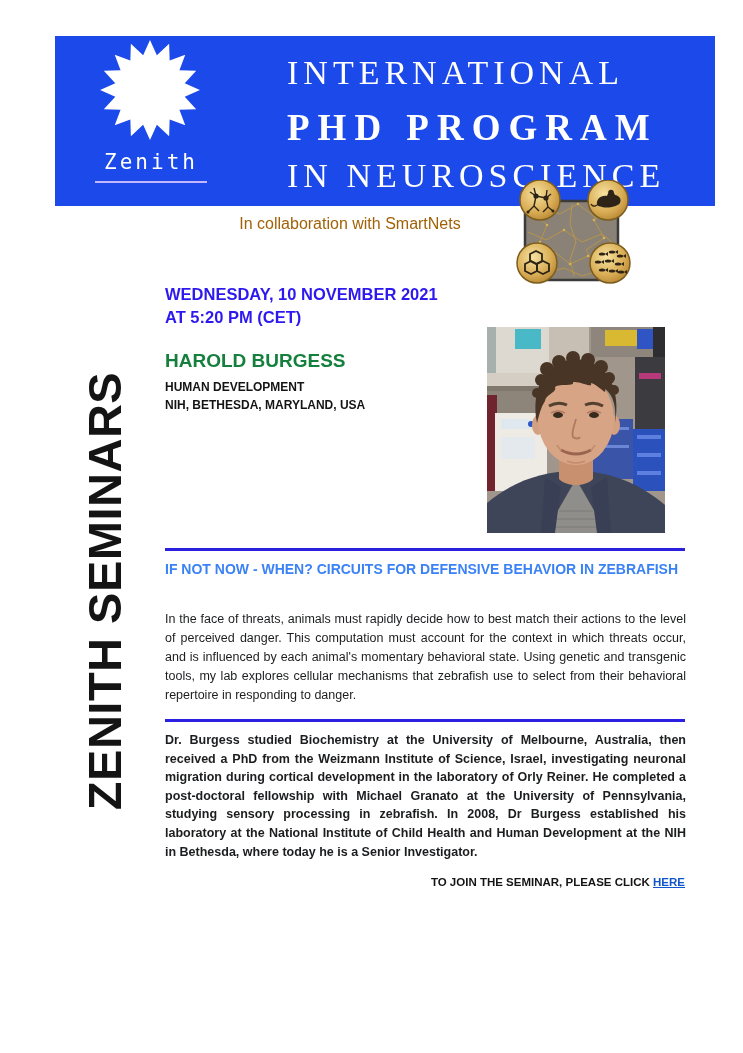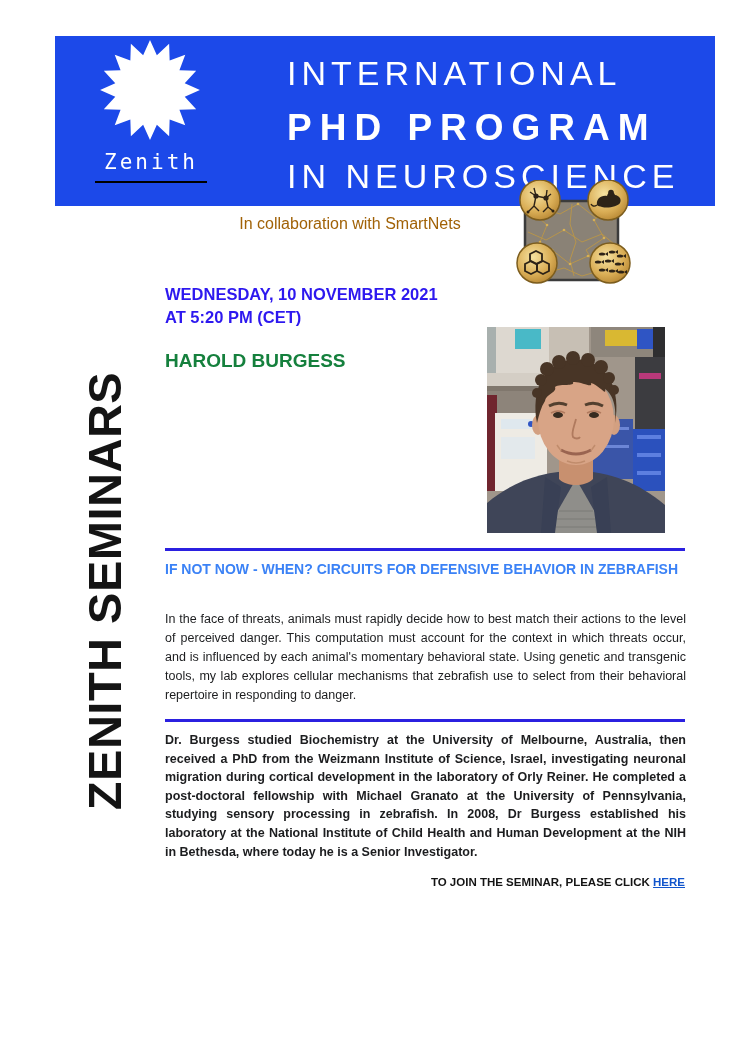--- a/index.html
+++ b/index.html
@@ -4,23 +4,23 @@
 <style>
   html,body{margin:0;padding:0;background:#ffffff;}
   body{width:743px;height:1053px;position:relative;overflow:hidden;
        font-family:"Liberation Sans",sans-serif;color:#1f2022;}
 
   
   .banner{position:absolute;left:55px;top:36px;width:660px;height:170px;background:#1c49e9;}
   .star{position:absolute;left:43px;top:2px;width:104px;height:104px;}
   .zenith-label{position:absolute;left:40px;top:114px;width:112px;text-align:center;
        font-family:"DejaVu Sans Mono",monospace;font-size:21px;letter-spacing:3px;color:#ffffff;
-       border-bottom:2px solid #000000;padding-bottom:7px;}
+       border-bottom:2px solid #c4b5fd;padding-bottom:7px;}
   .banner-titles{position:absolute;left:232px;top:14px;color:#ffffff;
-       font-family:Liberation Sans, sans-serif;line-height:1;}
+       font-family:Liberation Serif, serif;line-height:1;}
   .bt1,.bt3{font-size:34px;font-weight:400;letter-spacing:5px;}
   .bt2{font-size:37px;font-weight:bold;letter-spacing:8px;}
   .bt1{margin-top:6px;}
   .bt2{margin-top:19px;}
   .bt3{margin-top:13px;}
 
   
   .smartnets{position:absolute;left:512px;top:180px;width:130px;height:108px;}
 
   .collab{position:absolute;left:110px;top:215px;width:480px;text-align:center;
@@ -155,20 +155,22 @@
 
 <div class="vertical-title">ZENITH SEMINARS</div>
 
 <div class="event-date">
   <div>WEDNESDAY, 10 NOVEMBER 2021</div>
   <div>AT 5:20 PM (CET)</div>
 </div>
 
 <div class="speaker-name">HAROLD BURGESS</div>
 <div class="speaker-aff">
+  <div>HUMAN DEVELOPMENT</div>
+  <div>NIH, BETHESDA, MARYLAND, USA</div>
 </div>
 
 <svg class="photo" viewBox="0 0 178 206" preserveAspectRatio="none">
   <rect width="178" height="206" fill="#a0968b"></rect>
 
   <rect x="0" y="0" width="62" height="46" fill="#ddd8d0"></rect>
   <rect x="28" y="2" width="26" height="20" fill="#49b9c7"></rect>
   <rect x="0" y="0" width="9" height="46" fill="#a8b0ae"></rect>
   <rect x="62" y="0" width="40" height="40" fill="#c7bfb4"></rect>
   <rect x="104" y="0" width="74" height="30" fill="#8e867c"></rect>

